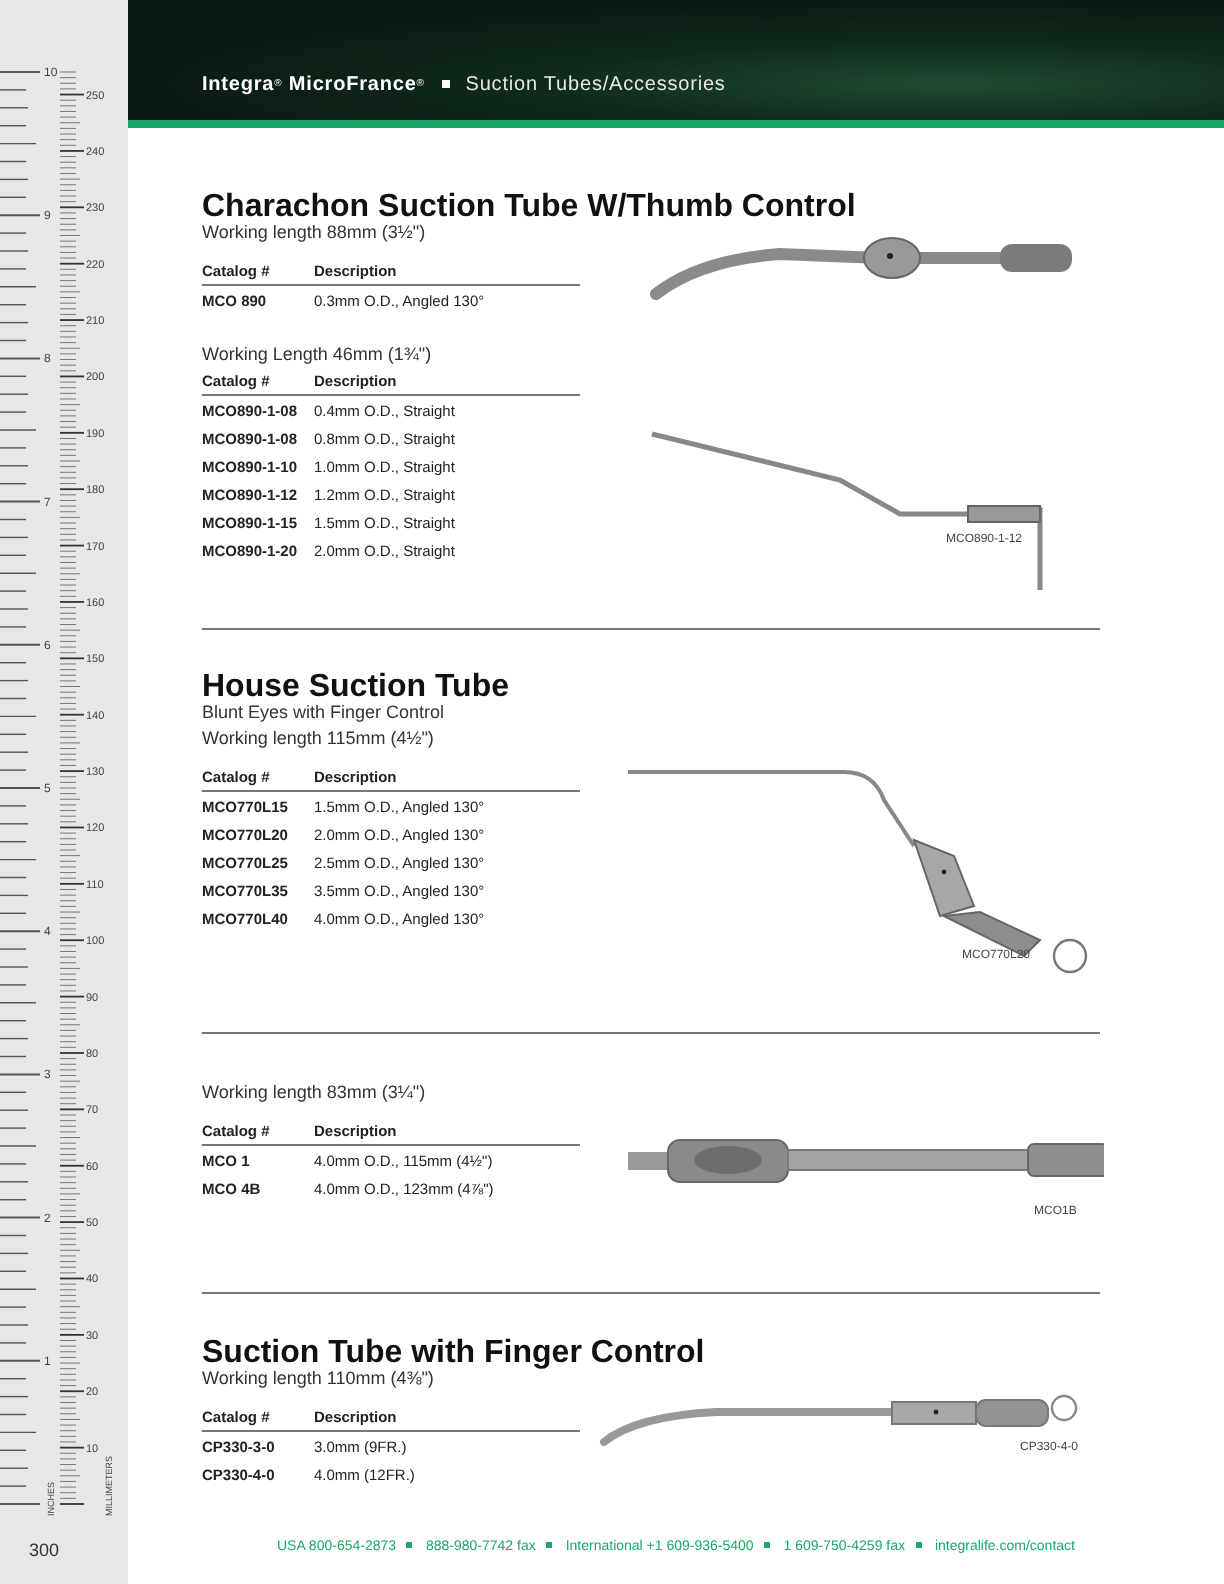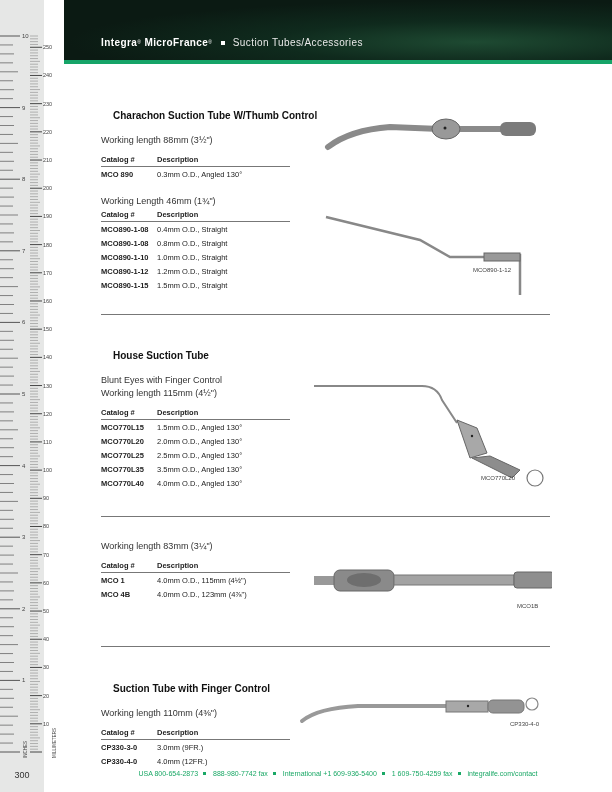--- a/index.html
+++ b/index.html
@@ -1,31 +1,31 @@
 <!DOCTYPE html>
 <html><head>
 <meta charset="utf-8">
 <style>
   html, body { margin:0; padding:0; }
   body { width:612px; height:792px; position:relative; background:#ffffff; overflow:hidden;
          font-family:"Liberation Sans", sans-serif; color:#222; }
-  .ruler { position:absolute; left:0; top:0; width:44px; height:792px; background:#e6e7e6; }
+  .ruler { position:absolute; left:0; top:0; width:64px; height:792px; background:#e6e7e6; }
   .ruler svg { position:absolute; left:0; top:0; }
   .page-num { position:absolute; left:0; width:44px; top:770px; text-align:center; font-size:9px; color:#333; }
   .header { position:absolute; left:64px; top:0; width:548px; height:64px;
             background: radial-gradient(ellipse at 75% 70%, #1e4a32 0%, #0f2a1d 35%, #0b1a13 70%);
             border-bottom:4px solid #16a468; box-sizing:border-box; }
   .header-text { position:absolute; left:37px; top:37px; font-size:10px; color:#fff; letter-spacing:0.4px; }
   .header-text .brand { font-weight:bold;margin-top:16px; }
   .header-text .sup { font-size:5px; vertical-align:2px; }
   .header-text .sq { display:inline-block; width:4px; height:4px; background:#fff; margin:0 5px 1px 5px; }
   .header-text .section { color:#e8e8e8; }
 
   .product { position:absolute; left:101px; }
-  .p-title { font-size:10px; font-weight:bold; color:#111; margin:12px; line-height:13px; }
+  .p-title { font-size:16px; font-weight:bold; color:#111; margin:0; line-height:13px; }
   .p-sub { font-size:9px; color:#333; line-height:13px; }
   table.cat { border-collapse:collapse; margin-top:8px; width:189px; }
   table.cat th { font-size:7.5px; font-weight:bold; text-align:left; padding:0 0 2px 0; border-bottom:1px solid #777; color:#222; }
   table.cat td { font-size:7.5px; padding:3px 0 2px 0; color:#222; white-space:nowrap; }
   table.cat td.code { font-weight:bold; width:56px; }
   .divider { position:absolute; left:101px; width:449px; height:1px; background:#777; }
   .caption { position:absolute; font-size:6px; color:#444; }
   .footer { position:absolute; left:64px; width:548px; top:770px; text-align:center; font-size:7px; color:#1aa866; }
   .footer .dot { display:inline-block; width:3px; height:3px; background:#1aa866; margin:0 5px 1px 5px; }
   .illus { position:absolute; }
@@ -456,20 +456,24 @@
           <td>1.0mm O.D., Straight</td>
         </tr>
     <tr>
           <td class="code">MCO890-1-12</td>
           <td>1.2mm O.D., Straight</td>
         </tr>
     <tr>
           <td class="code">MCO890-1-15</td>
           <td>1.5mm O.D., Straight</td>
         </tr>
+    <tr>
+          <td class="code">MCO890-1-20</td>
+          <td>2.0mm O.D., Straight</td>
+        </tr>
   </tbody>
     </table>
 </div>
 
 <svg class="illus" style="left:320px;top:115px;" width="240" height="190">
   <path d="M8 32 Q30 15 70 12 L120 14 L180 14" stroke="#8a8a8a" stroke-width="6" fill="none" stroke-linecap="round"></path>
   <ellipse cx="126" cy="14" rx="14" ry="10" fill="#999" stroke="#666"></ellipse>
   <circle cx="125" cy="13" r="1.5" fill="#222"></circle>
   <rect x="180" y="7" width="36" height="14" rx="6" fill="#7b7b7b"></rect>
   <path d="M6 102 L100 125 L130 142 L175 142 L200 140 L200 180" stroke="#888" stroke-width="2.5" fill="none"></path>

